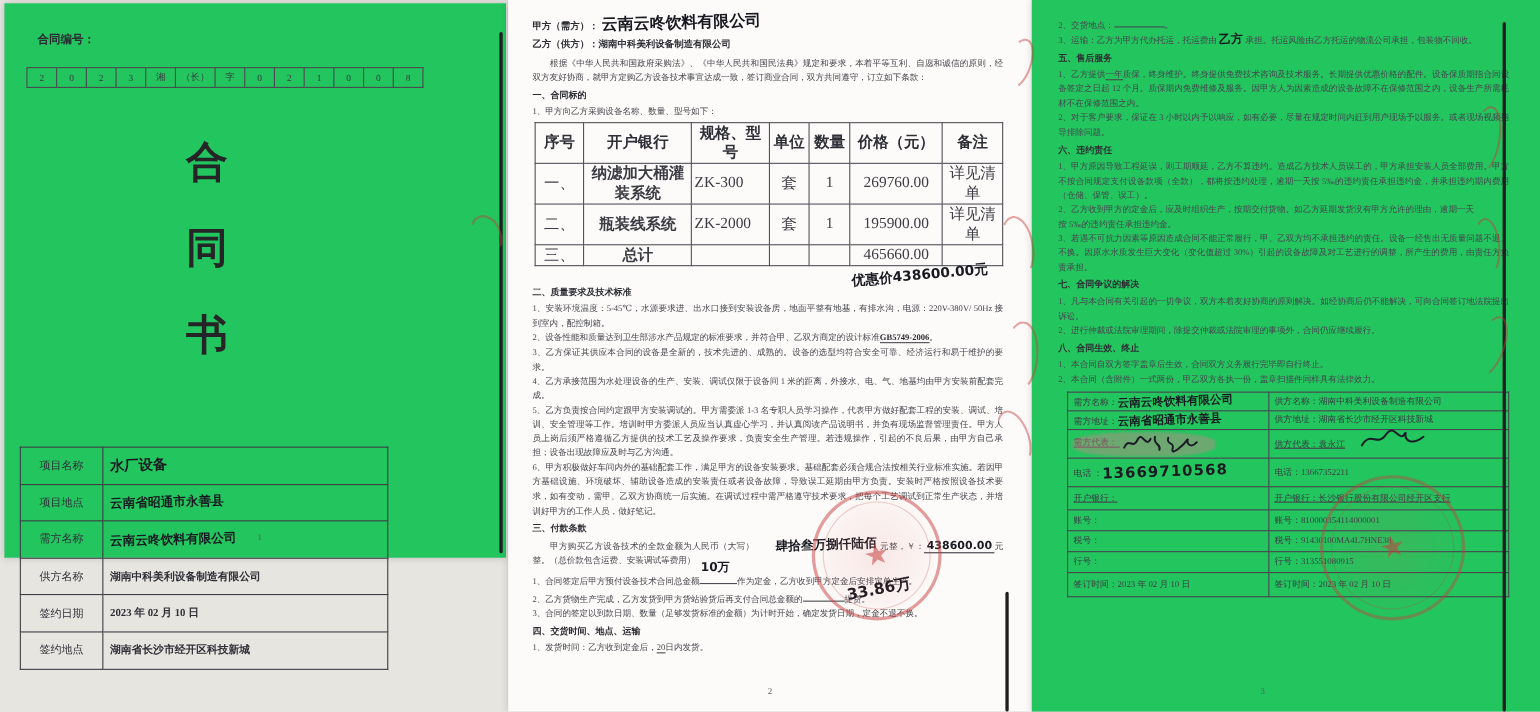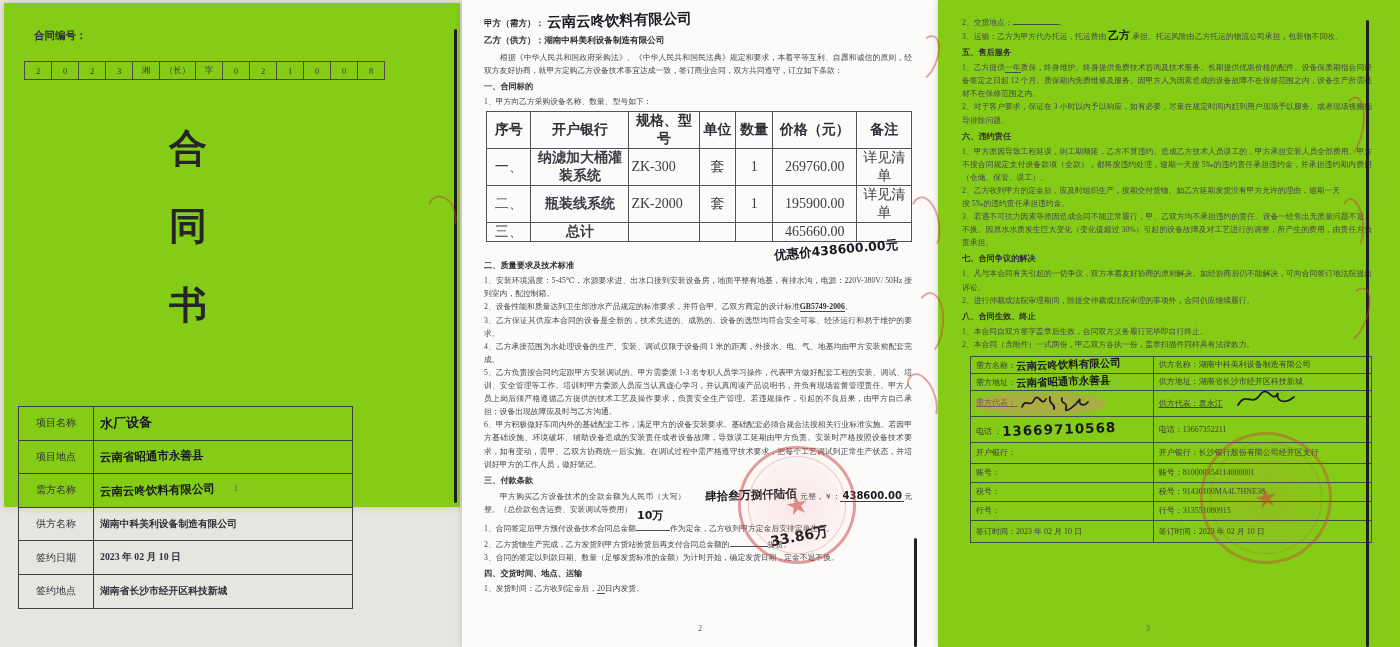--- a/index.html
+++ b/index.html
@@ -1,18 +1,18 @@
 <!DOCTYPE html>
 <html><head>
 <meta charset="utf-8">
 <style>
   html,body{margin:0;padding:0;}
   body{width:1400px;height:647px;background:#e7e5e0;position:relative;overflow:hidden;
        font-family:"Liberation Serif","DejaVu Serif",serif;color:#45454c;}
-  .page{position:absolute;background:#84cc16;box-shadow:0 0 7px rgba(60,60,60,.22);}
+  .page{position:absolute;background:#22c55e;box-shadow:0 0 7px rgba(60,60,60,.22);}
   #page1{left:4px;top:3px;width:456px;height:504px;}
   #page2{left:462px;top:0;width:476px;height:647px;background:#fcfbf9;}
   #page3{left:938px;top:0;width:462px;height:647px;}
   .edgeline{position:absolute;background:#1f1f22;border-radius:2px;}
   
   .p{font-size:7.8px;line-height:13.1px;margin:0;text-align:justify;color:#46464e;}
   .ind{text-indent:16px;}
   .hd{font-weight:bold;color:#2e2e35;}
   .h8{font-size:8.2px;line-height:14px;margin:3px 0 1px 0;}
   .u{border-bottom:1px solid #4a4a50;}
@@ -256,21 +256,21 @@
           <span>供方代表：</span><span>袁永江</span>
           <svg class="sig" width="66" height="22" viewBox="0 0 66 22" style="position:absolute;left:78px;top:-2px;z-index:5;">
                 <path d="M6 16 C14 2 20 18 28 6 S40 16 46 4 C44 12 52 16 62 8"></path>
               </svg>
         </td>
       </tr>
       <tr style="height:26px;">
         <td class="lc"><span>电话 ：</span><span class="hw hwtel">13669710568</span></td>
         <td class="rc"><span>电话：</span><span>13667352211</span></td>
       </tr>
-      <tr style="height:21px;">
+      <tr style="height:21px;text-decoration:underline;">
         <td class="lc"><span>开户银行：</span></td>
         <td class="rc"><span>开户银行：</span><span>长沙银行股份有限公司经开区支行</span></td>
       </tr>
       <tr style="height:19px;">
         <td class="lc"><span>账号：</span></td>
         <td class="rc"><span>账号：</span><span>810000354114000001</span></td>
       </tr>
       <tr style="height:19px;margin-left:40px;">
         <td class="lc"><span>税号：</span></td>
         <td class="rc"><span>税号：</span><span>91430100MA4L7HNE38</span></td>

